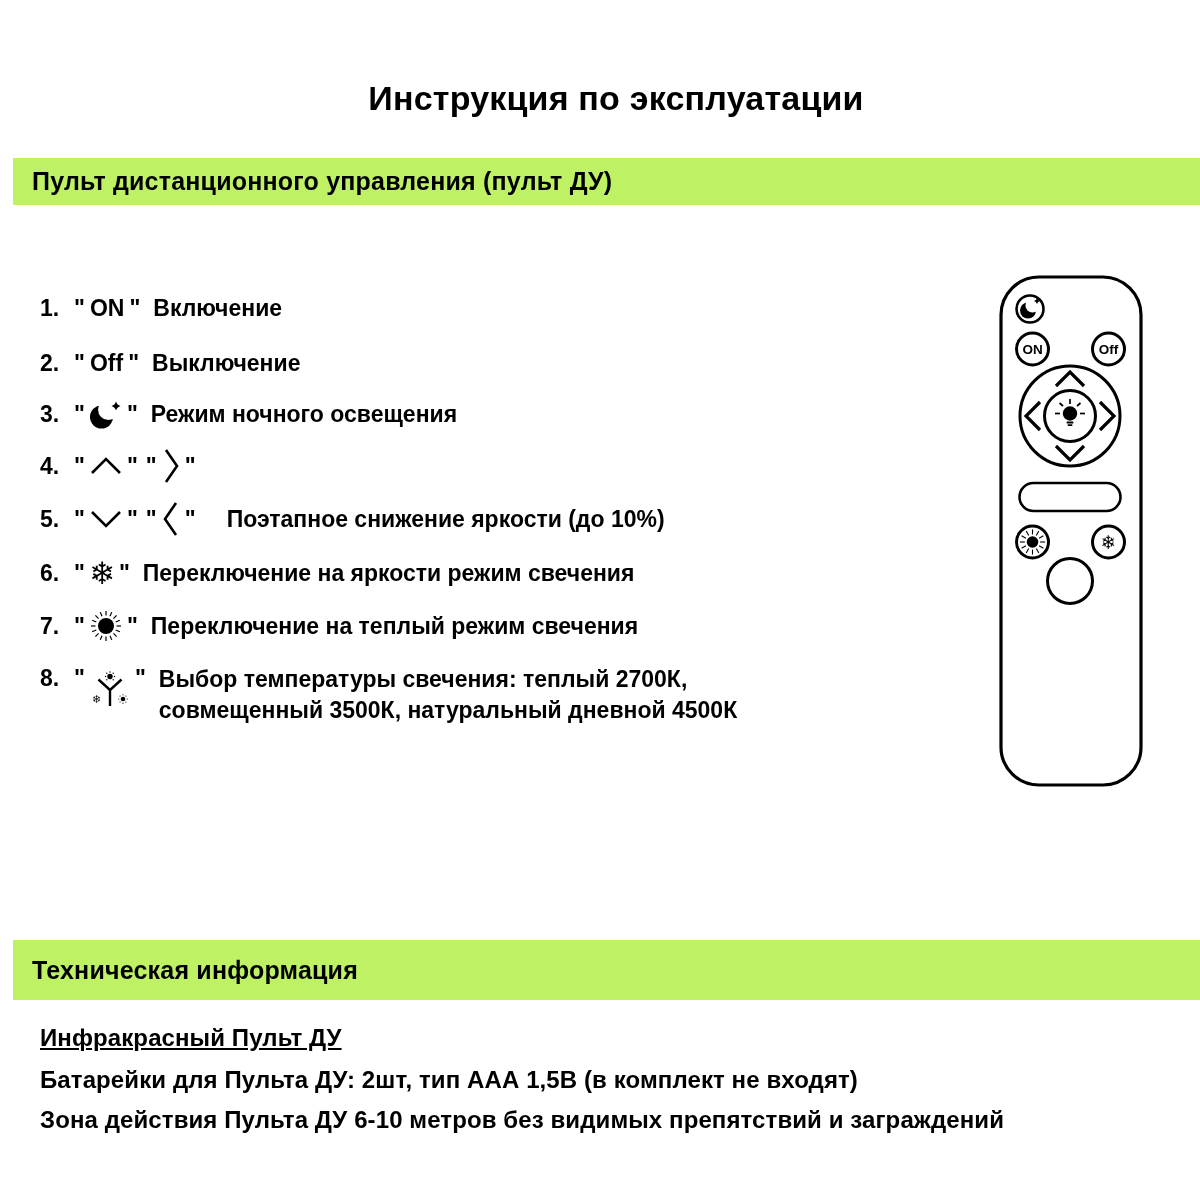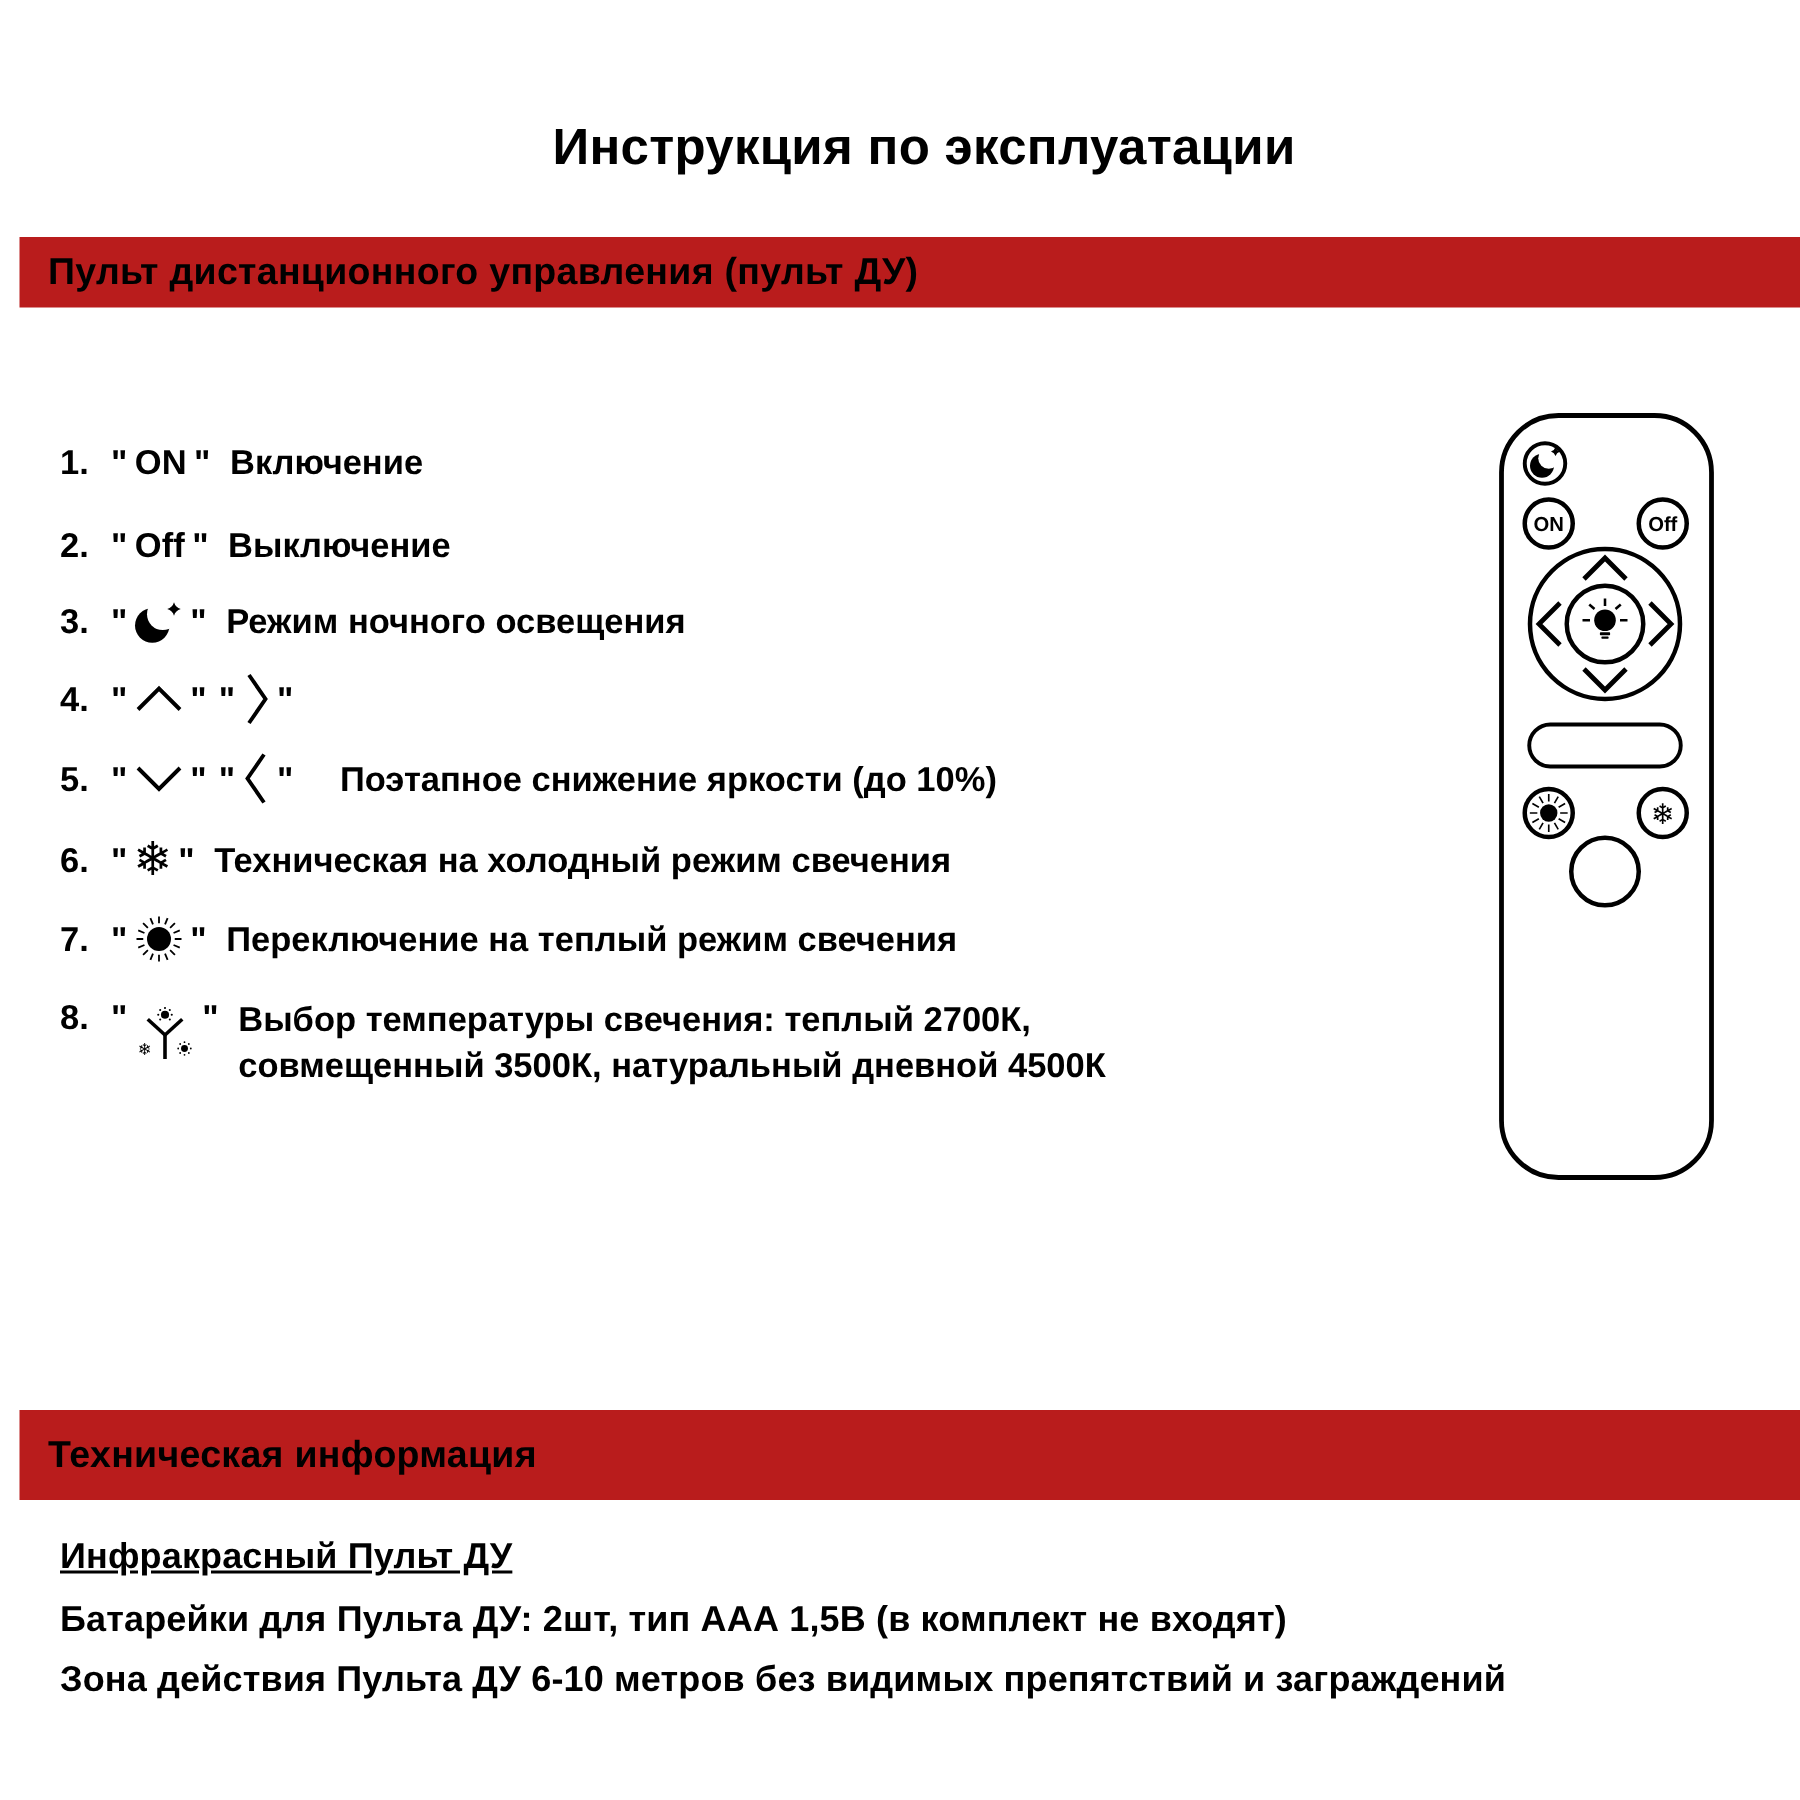--- a/index.html
+++ b/index.html
@@ -7,21 +7,21 @@
     width:1200px;height:1200px;background:#ffffff;color:#000;
     font-family:"Liberation Sans",sans-serif;position:relative;overflow:hidden;
     -webkit-font-smoothing:antialiased;
   }
   .page{position:absolute;inset:0;}
   .title{
     position:absolute;top:62px;left:0;width:1200px;text-align:center;
     font-size:34px;font-weight:bold;line-height:40px;margin:16px;letter-spacing:.2px;
   }
   .banner{
-    position:absolute;left:13px;width:1187px;background:#b91c1c;
+    position:absolute;left:13px;width:1187px;background:#bef264;
     display:flex;align-items:center;padding-left:19px;box-sizing:border-box;
     font-size:25px;font-weight:bold;letter-spacing:.2px;
   }
   .banner-remote{top:158px;height:47px;}
   .banner-tech{top:940px;height:60px;}
   .list-item{
     position:absolute;left:40px;display:flex;align-items:center;height:36px;
     font-size:23px;font-weight:bold;white-space:nowrap;
   }
   .num{width:30px;flex:0 0 auto;}
@@ -130,21 +130,21 @@
     </span>
     <span class="q">"</span>
     <span class="lbl lbl-wide">Поэтапное снижение яркости (до 10%)</span>
   </div>
 
   <div class="list-item row-6">
     <span class="num">6.</span>
     <span class="q">"</span>
     <span class="icon snow-glyph">❄</span>
     <span class="q">"</span>
-    <span class="lbl">Техническая на холодный режим свечения</span>
+    <span class="lbl">Переключение на яркости режим свечения</span>
   </div>
 
   <div class="list-item row-7">
     <span class="num">7.</span>
     <span class="q">"</span>
     <span class="icon">
       <svg width="34" height="34" viewBox="0 0 34 34">
         <circle cx="17" cy="17" r="8" fill="#000"></circle>
         <g stroke="#000" stroke-width="1.2">
           <line x1="17" y1="2" x2="17" y2="6.5"></line>

